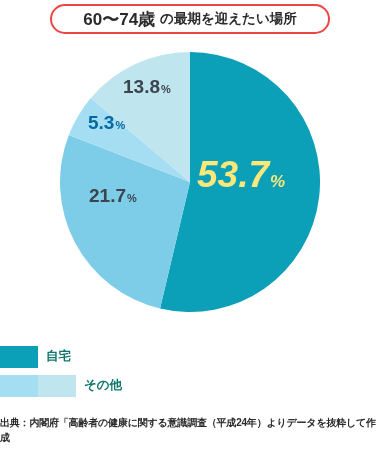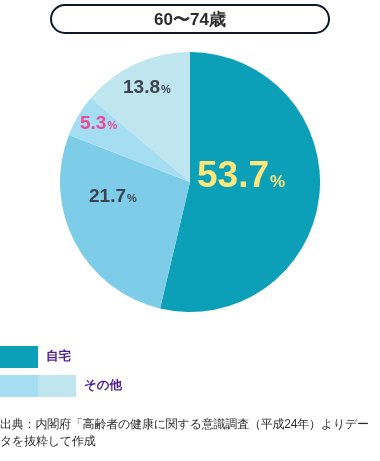--- a/index.html
+++ b/index.html
@@ -16,21 +16,21 @@
   }
 
   
   #title-pill {
     position: absolute;
     left: 50px;
     top: 4px;
     width: 280px;
     height: 30px;
     box-sizing: border-box;
-    border: 2px solid #0f172a;
+    border: 2px solid #ef4444;
     border-radius: 16px;
     display: flex;
     align-items: center;
     justify-content: center;
     white-space: nowrap;
   }
   #title-pill .t-num {
     font-size: 17px;
     font-weight: bold;
     color: #2b2b2b;
@@ -68,30 +68,31 @@
   }
   .slice-label .pct {
     font-weight: bold;
   }
 
   
   #label-main {
     left: 137px;
     top: 110px;
     color: #FCE87A;
+    font-style: italic;
   }
   #label-main .num { font-size: 37px; }
   #label-main .pct { font-size: 17px; margin-left: 1px; }
 
   
   #label-s2 { left: 29px; top: 140px; color: #3c4450; }
   #label-s2 .num { font-size: 19px; }
   #label-s2 .pct { font-size: 11px; margin-left: 1px; }
 
-  #label-s3 { left: 20px; top: 67px; color: #ec4899; }
+  #label-s3 { left: 28px; top: 67px; color: #0369a1; }
   #label-s3 .num { font-size: 19px; }
   #label-s3 .pct { font-size: 11px; margin-left: 1px; }
 
   #label-s4 { left: 63px; top: 31px; color: #3c4450; }
   #label-s4 .num { font-size: 19px; }
   #label-s4 .pct { font-size: 11px; margin-left: 1px; }
 
   
   #legend {
     position: absolute;
@@ -111,43 +112,44 @@
     white-space: nowrap;
   }
   .legend-swatch {
     width: 38px;
     height: 22px;
     flex: 0 0 auto;
   }
   .legend-label {
     font-size: 12.5px;
     font-weight: bold;
-    color: #4c1d95;
+    color: #0f766e;
     margin-left: 8px;
     margin-right: 8px;
   }
 
   
   #source-note {
     position: absolute;
     left: 0;
     top: 416px;
     width: 380px;
-    font-size: 12px;
-    font-weight: normal;
+    font-size: 10px;
+    font-weight: bold;
     color: #2b2b2b;
     line-height: 1.45;
     letter-spacing: -0.2px;
   }
 </style>
 </head>
 <body>
 
 <div id="title-pill">
   <span class="t-num">60〜74歳</span>
+  <span class="t-rest">の最期を迎えたい場所</span>
 </div>
 
 <div id="chart-area">
   <svg id="pie-svg" width="260" height="272" viewBox="0 0 260 272">
     <g transform="translate(130,136)">
       <path id="seg-0" d="M 0 0 L 0.00 -130.00 A 130 130 0 1 1 -29.95 126.50 Z" fill="#0CA0B8"></path>
       <path id="seg-1" d="M 0 0 L -29.95 126.50 A 130 130 0 0 1 -121.17 -47.10 Z" fill="#7ECDE8"></path>
       <path id="seg-2" d="M 0 0 L -121.17 -47.10 A 130 130 0 0 1 -99.12 -84.12 Z" fill="#A5DEF2"></path>
       <path id="seg-3" d="M 0 0 L -99.12 -84.12 A 130 130 0 0 1 -0.00 -130.00 Z" fill="#BFE5EF"></path>
     </g>

